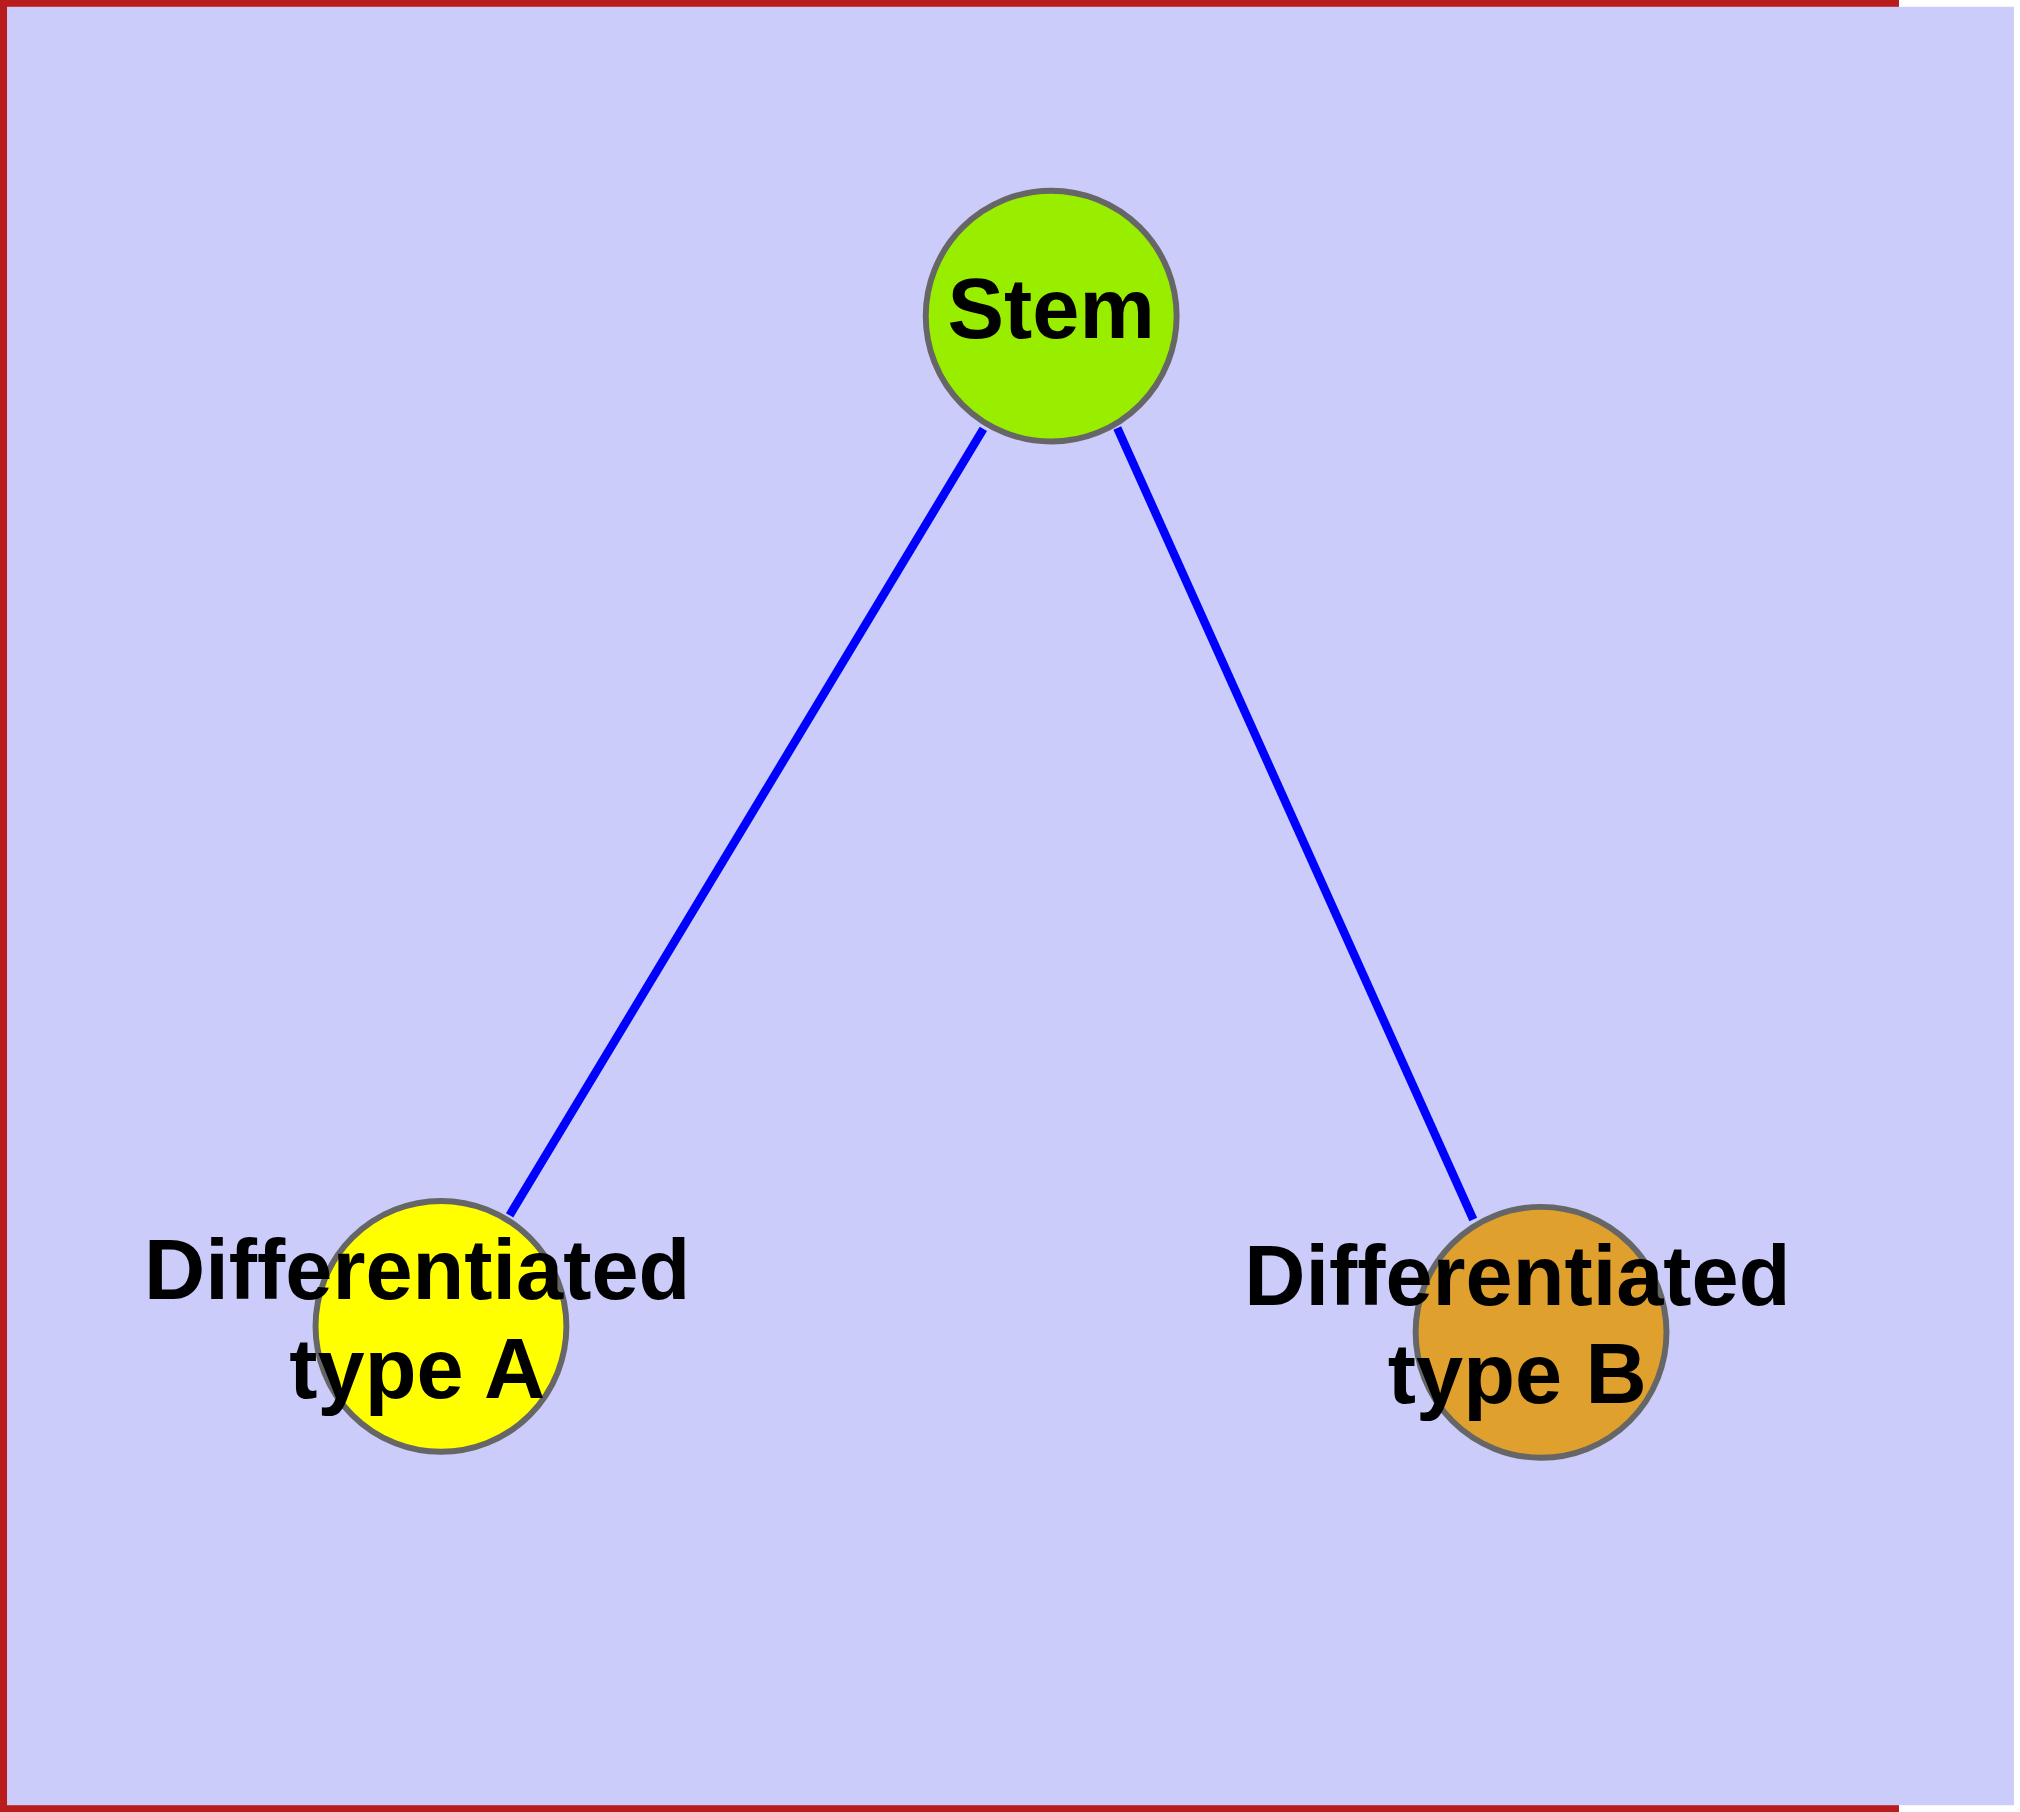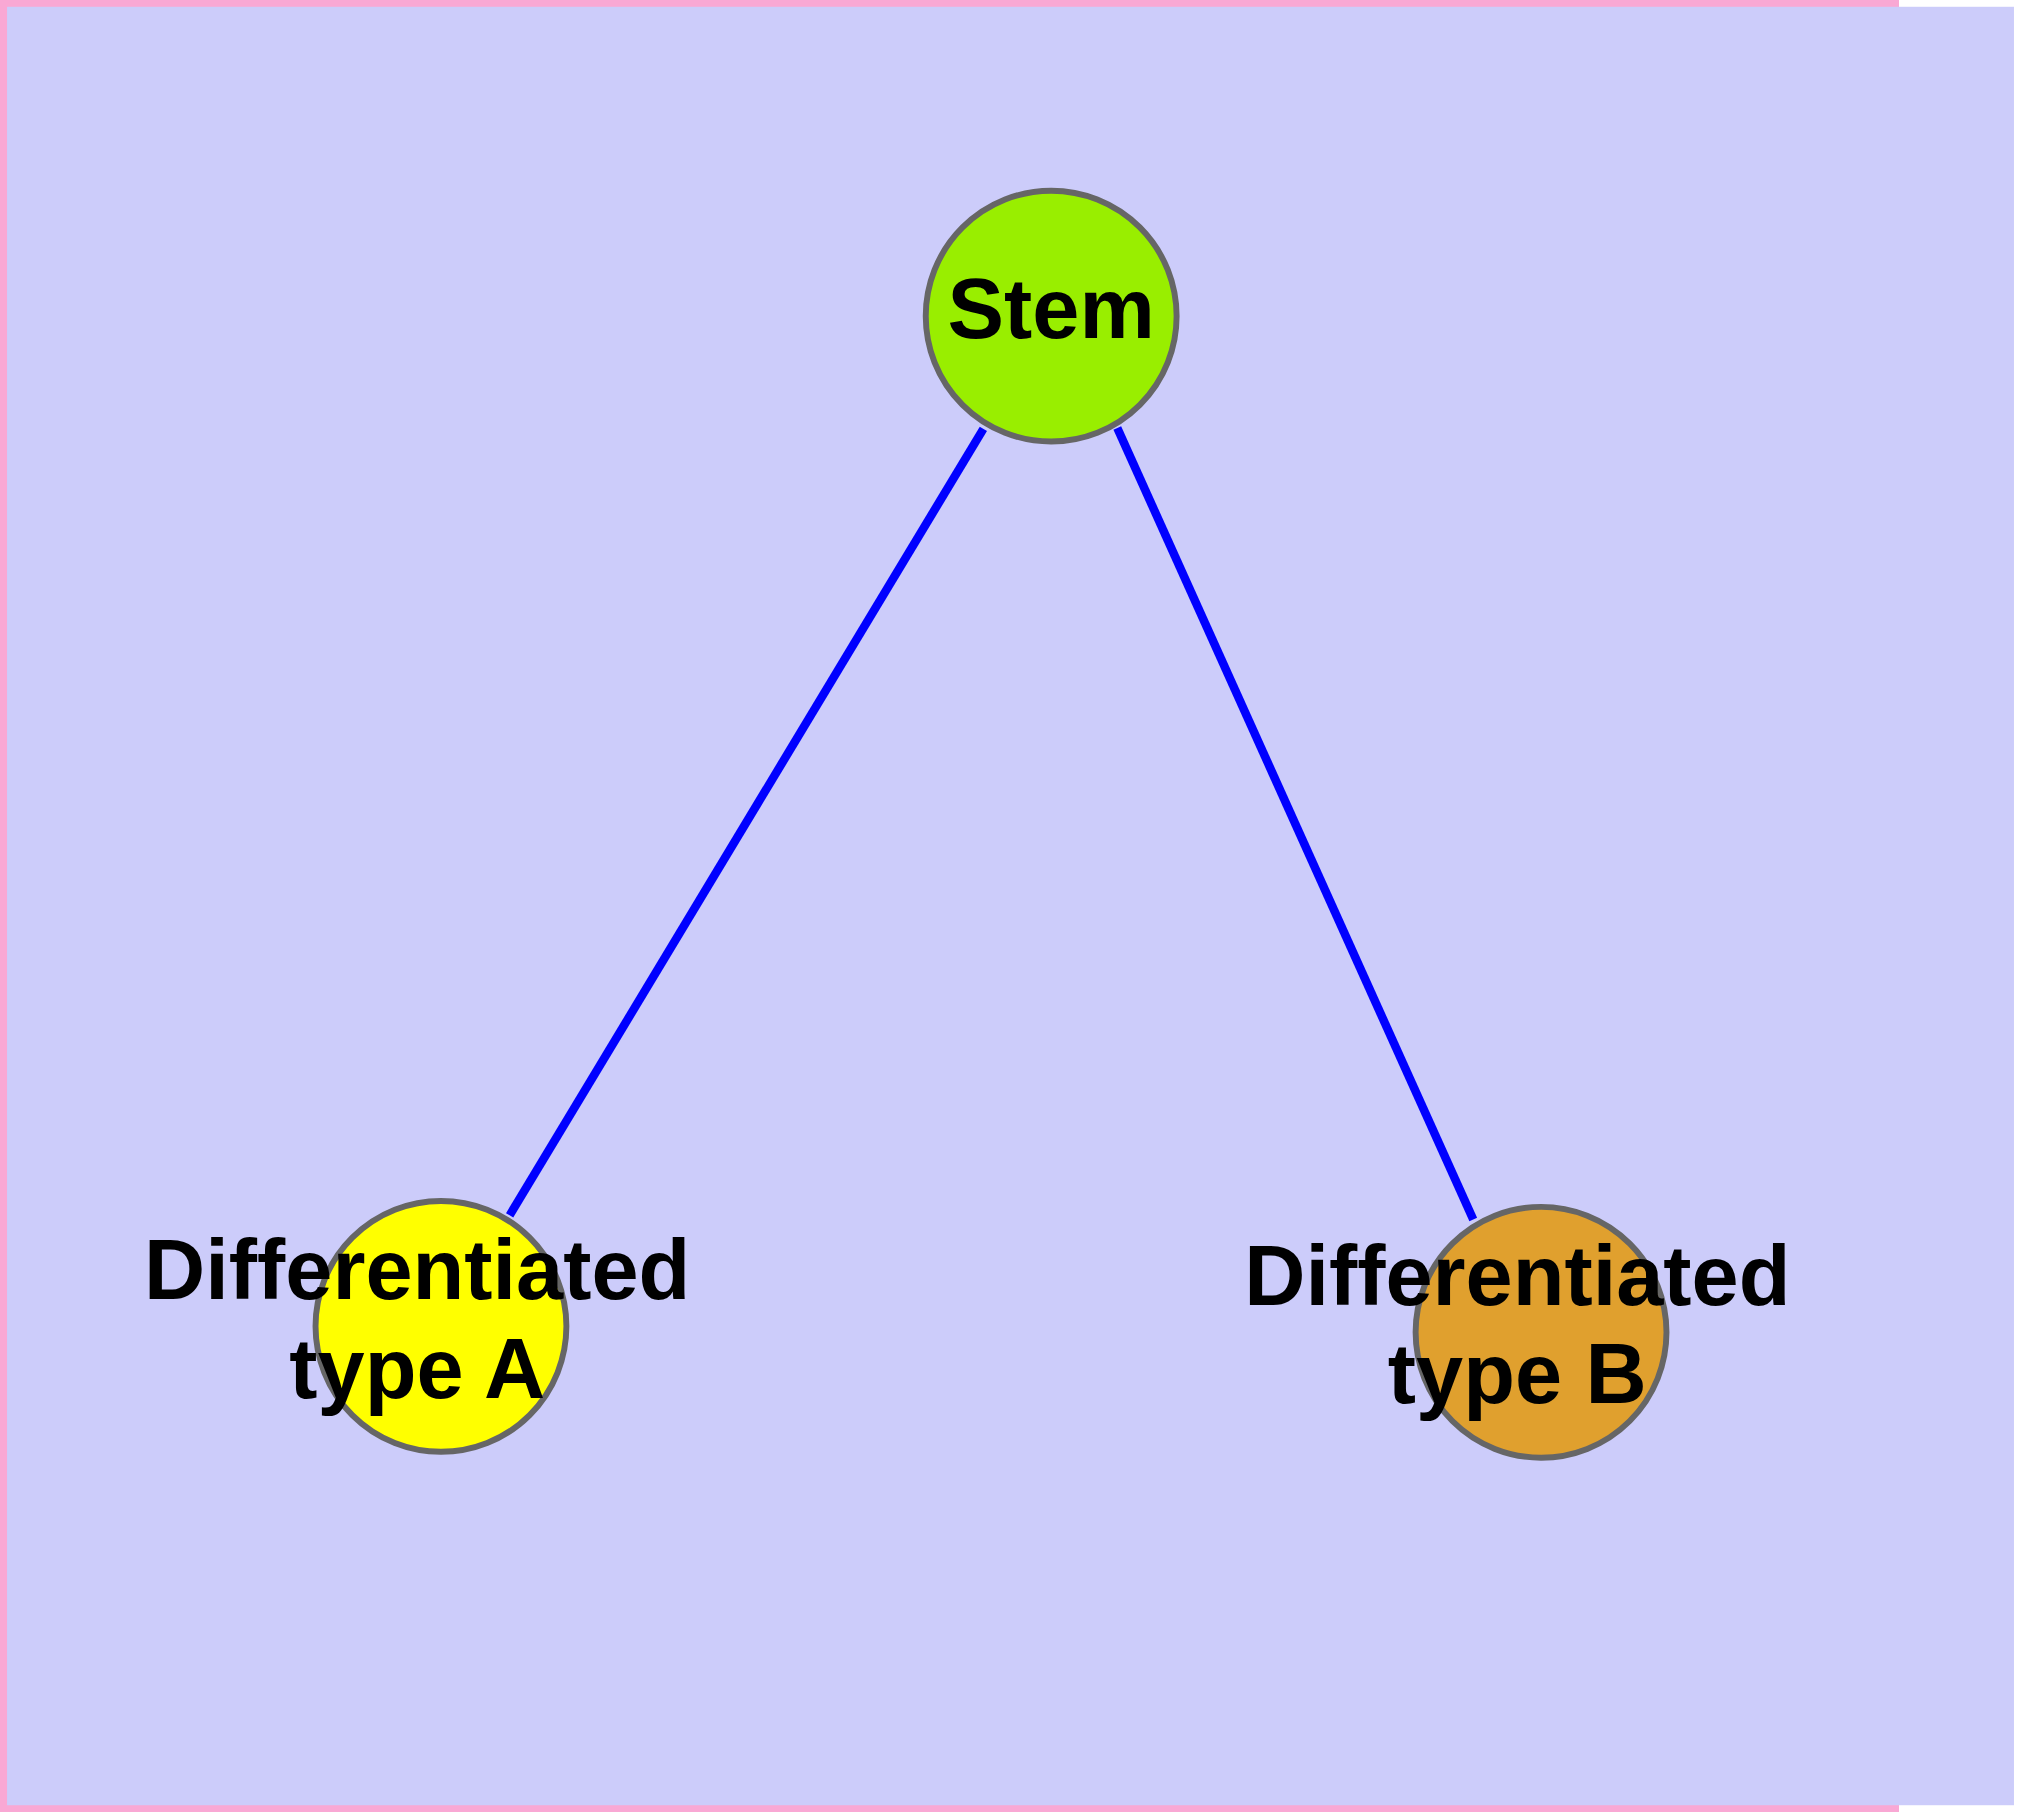--- a/index.html
+++ b/index.html
@@ -29,21 +29,21 @@
     font-weight: bold;
     fill: #000000;
     dominant-baseline: middle;
     text-anchor: middle;
     paint-order: normal;
   }
 </style>
 </head>
 <body style="width: 2021px; height: 1812px; background: rgb(255, 255, 255);">
 
-<div id="graph-canvas" style="width: 1899px; height: 1812px; background: #f9a8d4;">
+<div id="graph-canvas" style="width: 1899px; height: 1812px; background: #b91c1c;">
   <svg id="graph-svg" width="2021" height="1812" viewBox="0 0 2384 2138" xmlns="http://www.w3.org/2000/svg">
     <rect id="plot-background" x="8" y="8" width="2368" height="2122" fill="#ccccfa"></rect>
     <g id="edges-layer">
         <line x1="1160" y1="506" x2="601" y2="1434" stroke="#0000ff" stroke-width="10" stroke-linecap="butt"></line>
         <line x1="1318" y1="505" x2="1738" y2="1439" stroke="#0000ff" stroke-width="10" stroke-linecap="butt"></line>
       </g>
     <g id="nodes-layer">
         <g>
           <circle cx="1240" cy="373" r="148" fill="#99ee00" stroke="#666666" stroke-width="7"></circle>
           <text class="node-label" x="1240" y="373" font-size="100" font-weight="bold" fill="#000000"><tspan x="1240">Stem</tspan></text>

